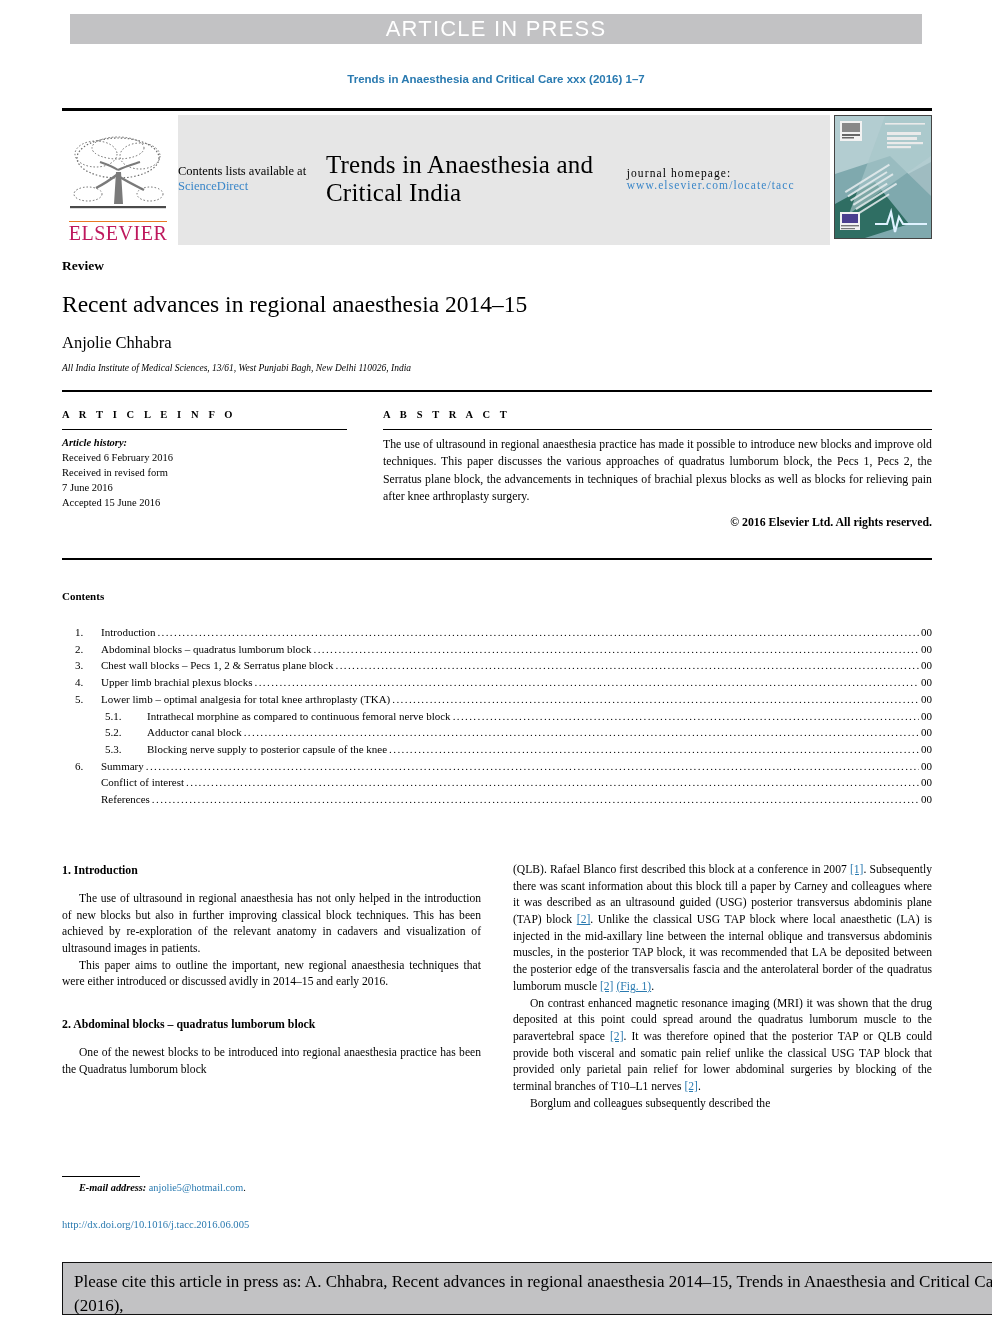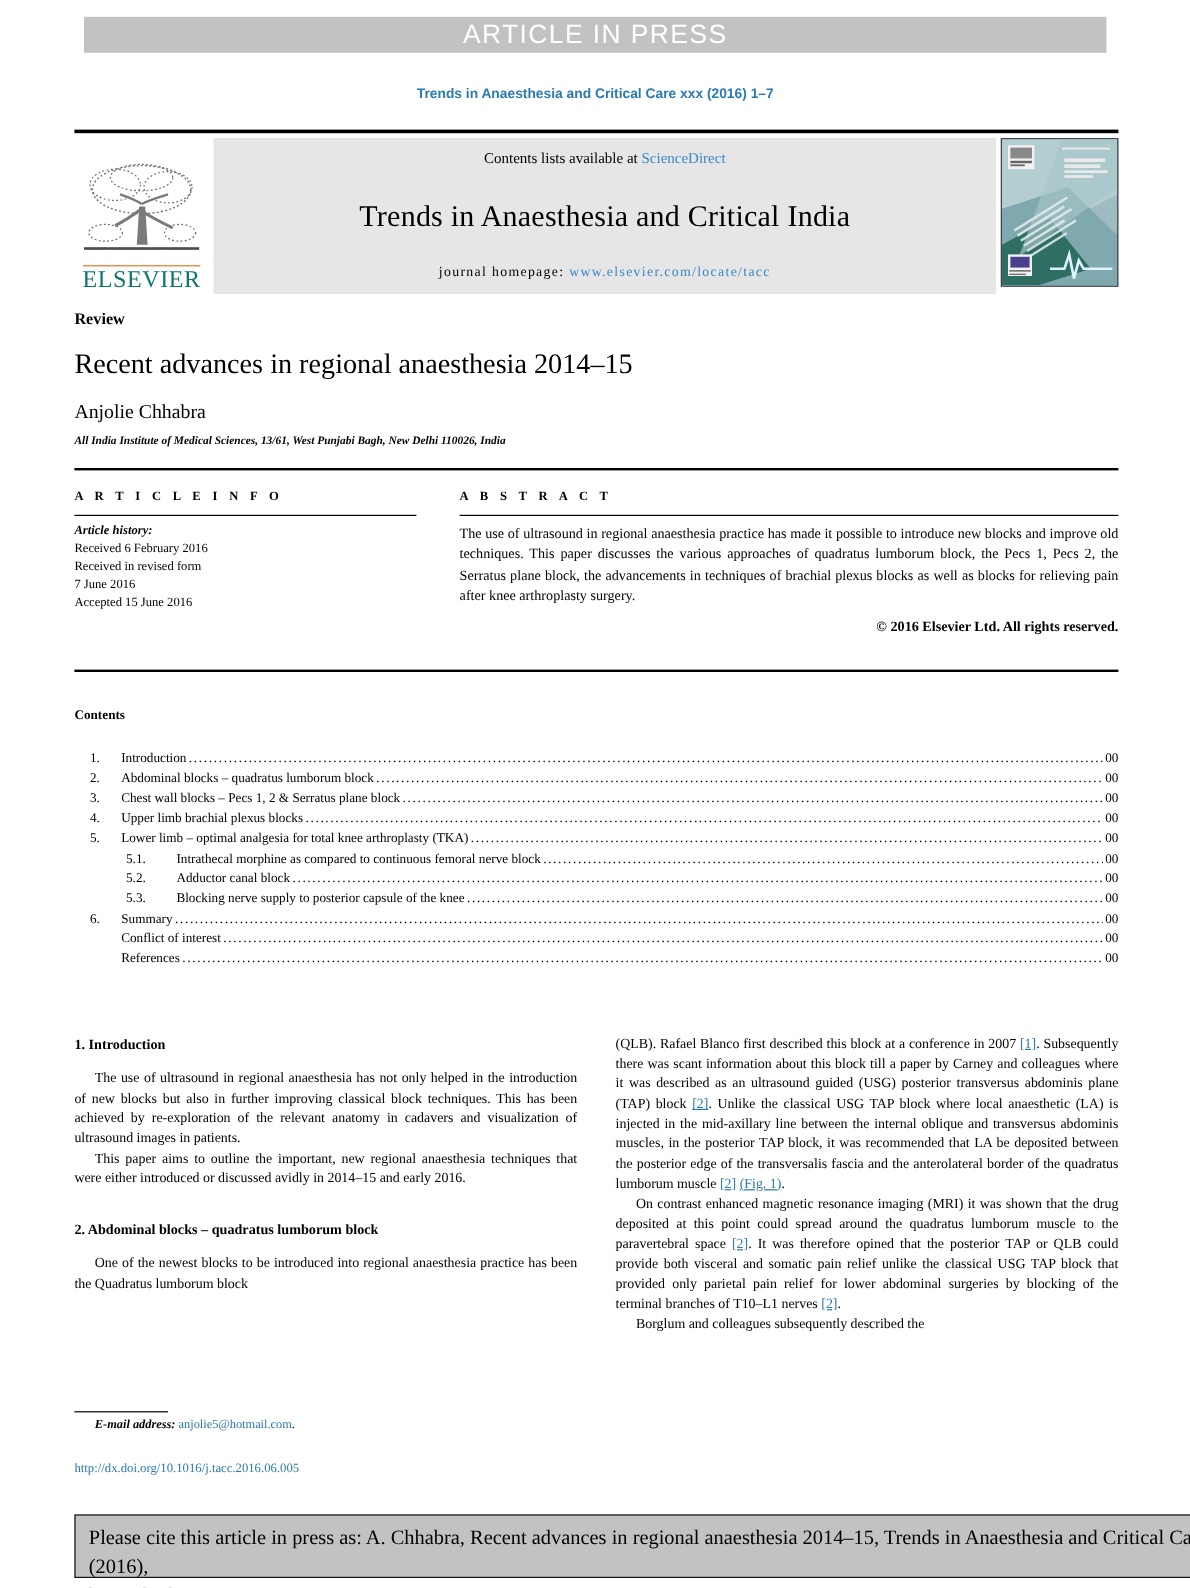--- a/index.html
+++ b/index.html
@@ -78,32 +78,32 @@
   }
   .tree-art {
     width: 104px;
     height: 88px;
     display: block;
   }
   .elsevier-word {
     font-family: "Liberation Serif", serif;
     font-size: 20px;
     letter-spacing: 0.5px;
-    color: #0f766e;
+    color: #be185d;
     line-height: 1;
     margin-top: 1px;
     border-top: 1.5px solid #e87722;
     padding-top: 1px;
   }
   .masthead-center {
     flex: 1 1 auto;
     background: #e6e6e6;
     margin: 0 4px;
     display: flex;
-    flex-direction: column;
+    flex-direction: row;
     align-items: center;
     justify-content: space-between;
     padding: 10px 0 12px 0;
     min-height: 108px;
   }
   .contents-avail {
     font-size: 12.5px;
     color: #000;
   }
   .contents-avail a {
@@ -154,21 +154,21 @@
     margin: 0 0 15px 0;
     font-family: "Liberation Serif", serif;
   }
   .author-name {
     font-size: 16.5px;
     margin: 0 0 10px 0;
   }
   .affiliation {
     font-size: 9.5px;
     font-style: italic;
-    font-weight: bold;
+    font-weight: normal;
     margin: 0;
   }
 
   
   .info-abstract {
     position: absolute;
     left: 62px;
     top: 390px;
     width: 870px;
     border-top: 2.5px solid #000;

